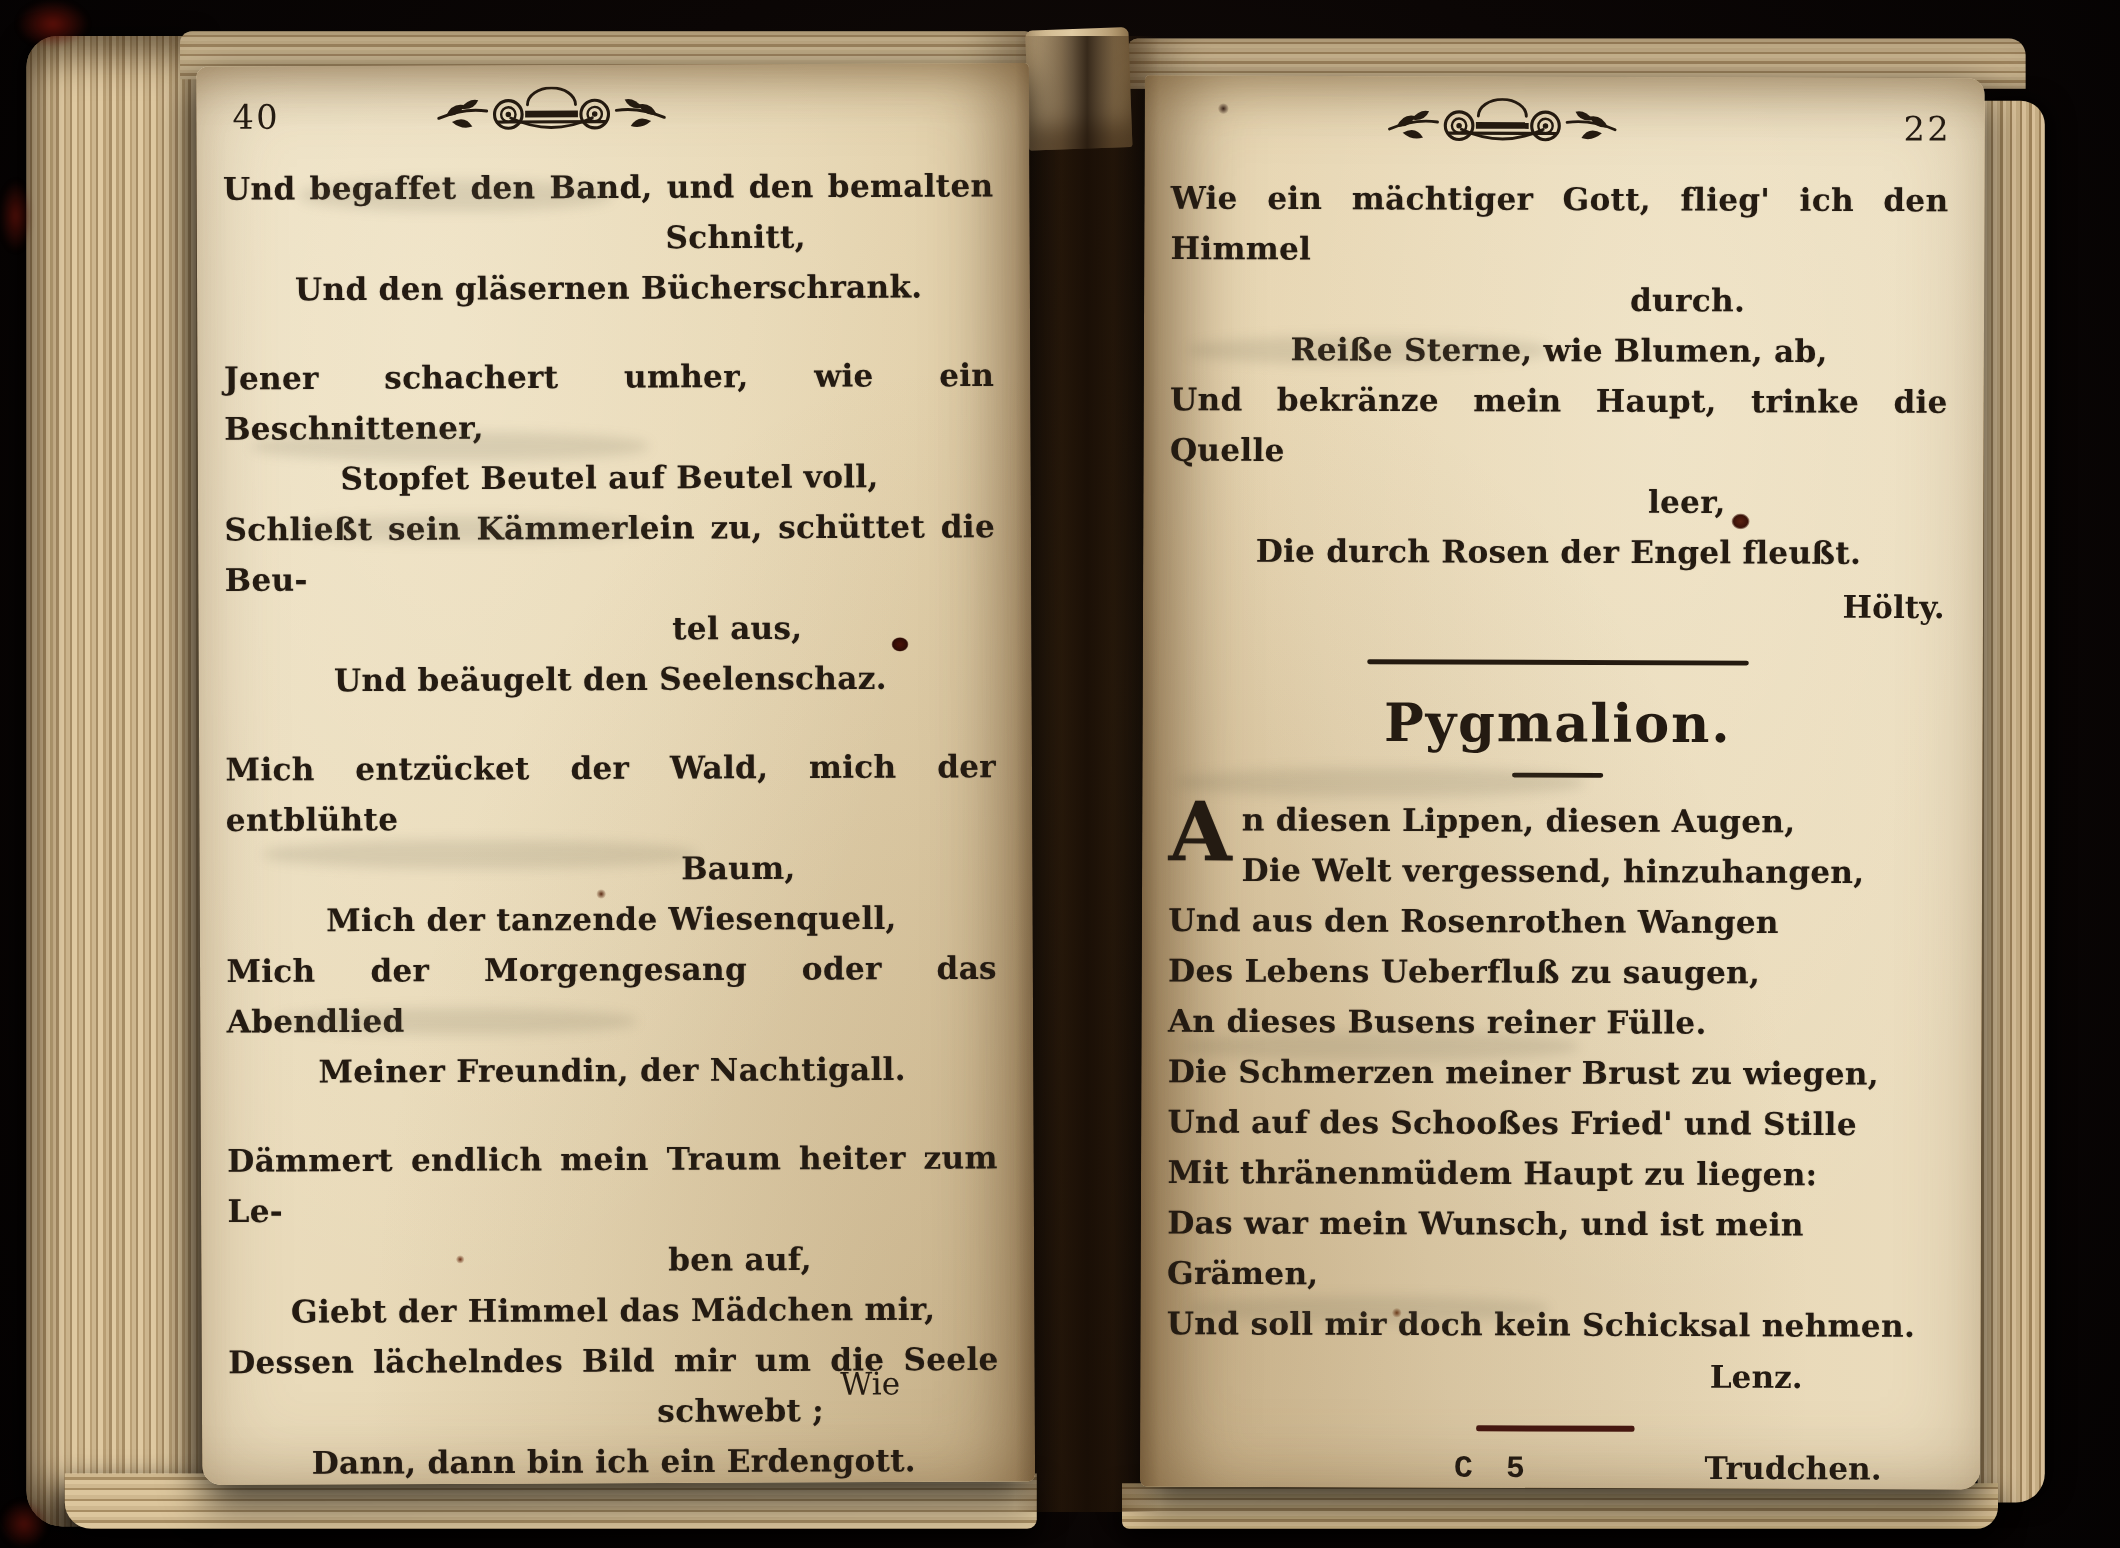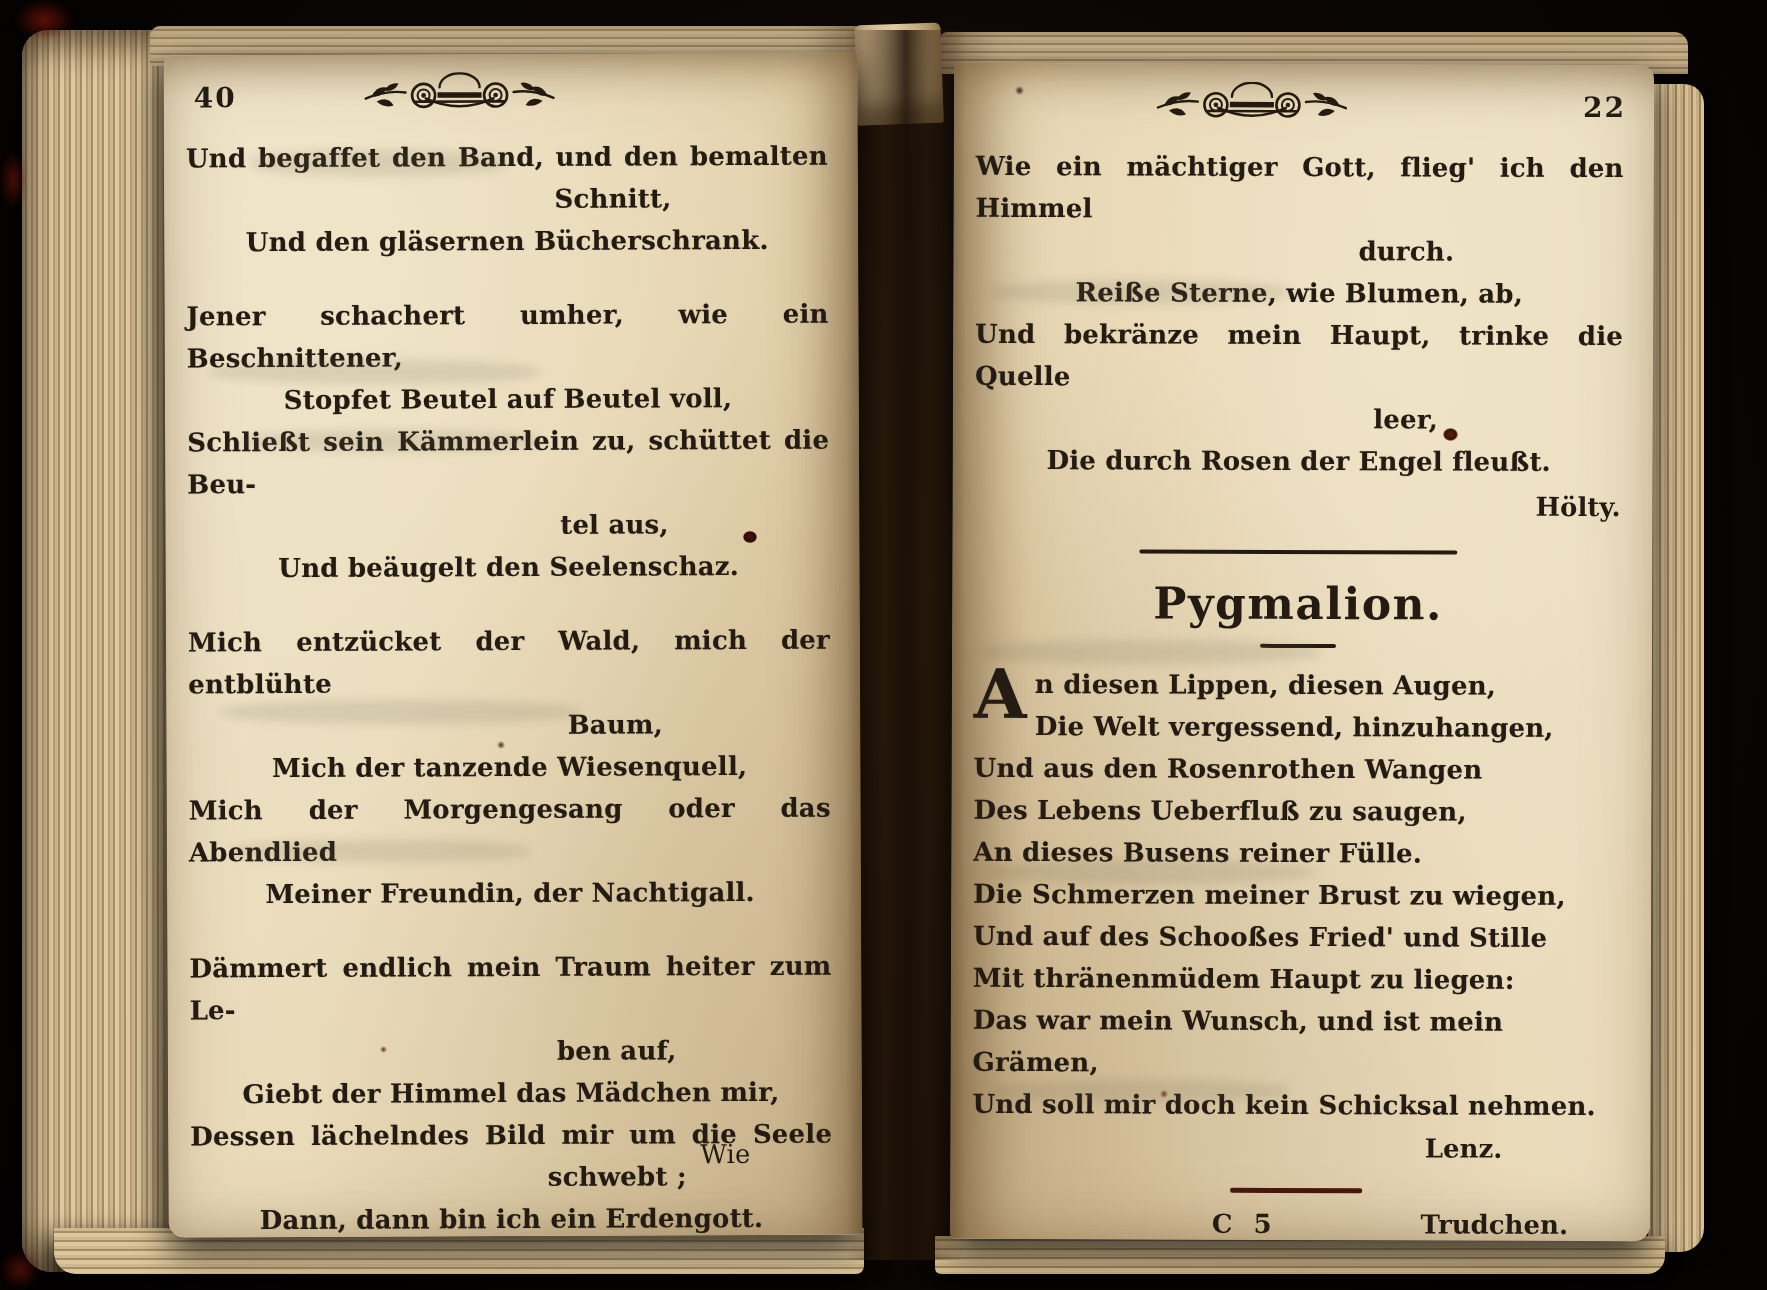--- a/index.html
+++ b/index.html
@@ -44,21 +44,21 @@
   .page-right{left:952px;top:64px;width:700px;height:1176px;transform:rotate(.2deg);
     border-radius:4px 14px 16px 6px;
     background:
       radial-gradient(ellipse at 62% 22%, rgba(255,250,232,.28), transparent 60%),
       radial-gradient(ellipse at 10% 90%, rgba(115,85,45,.22), transparent 55%),
       linear-gradient(80deg,#dcc69e 0%,#e7d6b3 30%,#ecdfc2 100%);
     box-shadow:inset 0 0 70px rgba(120,90,50,.33), inset 52px 0 64px -26px rgba(80,52,22,.55),
                inset 0 26px 40px -20px rgba(110,80,40,.4), 0 14px 34px rgba(0,0,0,.75);}
   
   .page-head{position:relative;height:56px;margin:16px 26px 10px 26px;}
-  .pagenum{position:absolute;top:10px;font-size:28px;font-weight:700;letter-spacing:2px;}
+  .pagenum{position:absolute;top:10px;font-size:28px;font-weight:400;letter-spacing:2px;}
   .page-left .pagenum{left:4px;}
   .page-right .pagenum{right:2px;}
   .ornament{position:absolute;top:2px;}
   .page-left .ornament{left:42%;transform:translateX(-50%);}
   .page-right .ornament{left:42%;transform:translateX(-50%);}
   
   .text-block{padding:0 30px 0 22px;}
   .line{font-size:26px;line-height:42px;font-weight:700;letter-spacing:.2px;
         text-shadow:0 0 1px rgba(36,27,18,.35);}
   .aj{text-align:justify;text-align-last:justify;}
@@ -69,21 +69,21 @@
   .attrib{font-size:26px;line-height:40px;font-weight:700;text-align:right;}
   .attrib-holty{margin-top:4px;padding-right:2px;}
   .attrib-lenz{margin-top:2px;padding-right:118px;}
   .poem-title{font-size:44px;line-height:52px;font-weight:700;text-align:center;letter-spacing:1.5px;margin-top:24px;}
   .rule-long{width:318px;height:4px;background:#241a10;margin:24px auto 0 auto;border-radius:2px;}
   .rule-short{width:76px;height:4px;background:#241a10;margin:14px auto 16px auto;border-radius:2px;}
   .rule-maroon{width:132px;height:5px;background:#451710;margin:20px auto 0 auto;border-radius:2px;}
   .dropcap-line::first-letter{float:left;font-size:68px;line-height:54px;padding:4px 8px 0 0;font-weight:700;}
   .catchword-left{position:absolute;right:112px;bottom:66px;font-size:26px;font-weight:400;}
   .sig-row{position:relative;margin-top:16px;height:46px;font-size:26px;font-weight:700;}
-  .sig-mark{position:absolute;left:37%;letter-spacing:6px;}
+  .sig-mark{position:absolute;left:37%;letter-spacing:6px;font-family:Liberation Mono, monospace;}
   .catchword-right{position:absolute;right:52px;}
   
   .stain{position:absolute;border-radius:50%;}
   .smudge{position:absolute;background:rgba(108,98,76,.16);filter:blur(5px);border-radius:45%;}
   .red-accent{position:absolute;filter:blur(2px);}
 </style>
 </head>
 <body>
 
 <div id="scene">

